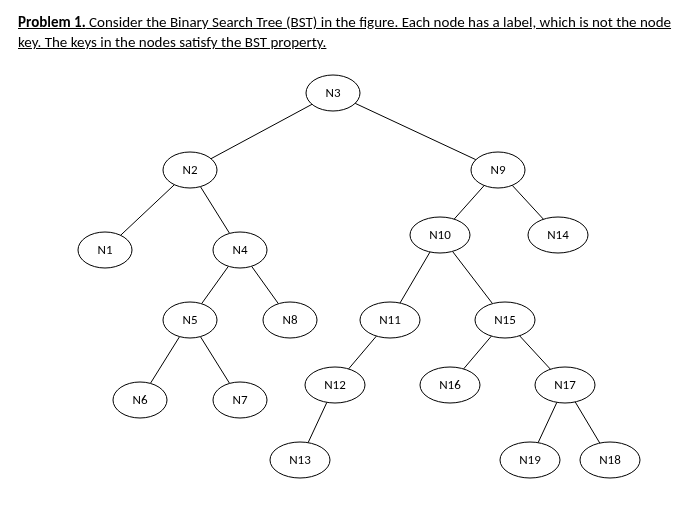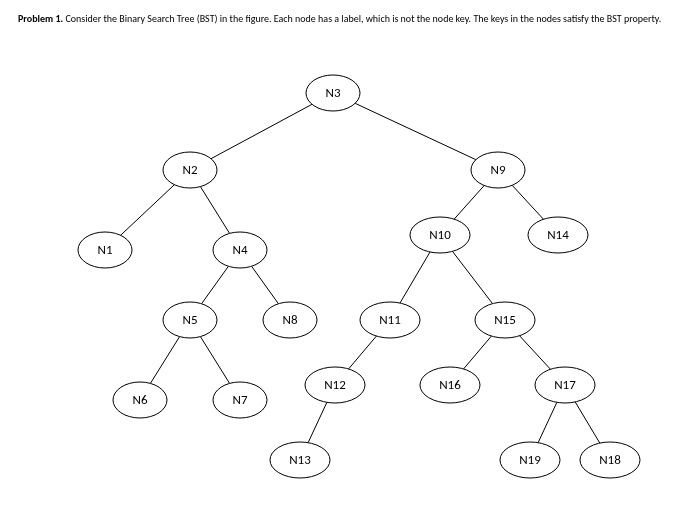--- a/index.html
+++ b/index.html
@@ -15,22 +15,23 @@
   .wrap {
     position: relative;
     width: 699px;
     height: 511px;
   }
   .problem-text {
     position: absolute;
     left: 18px;
     top: 12px;
     width: 660px;
-    font-size: 10px;
+    font-size: 15px;
     line-height: 1.35;
+    text-decoration: underline;
   }
   .problem-text b {
     font-weight: 700;
   }
   svg.tree {
     position: absolute;
     left: 0;
     top: 55px;
     width: 699px;
     height: 456px;

